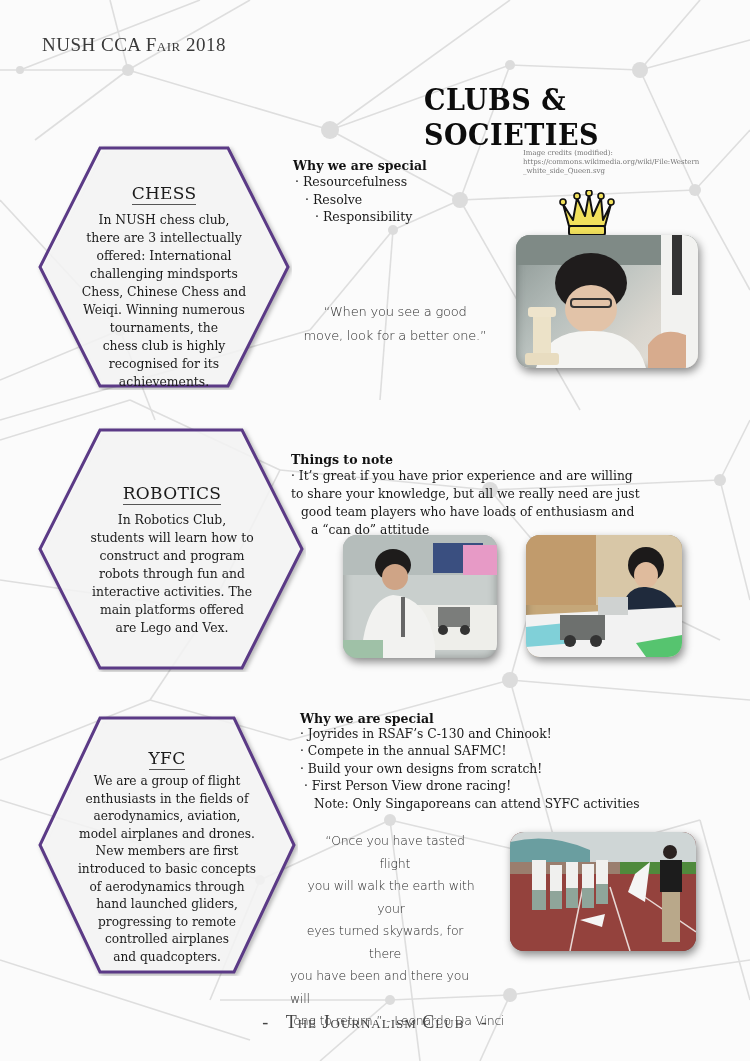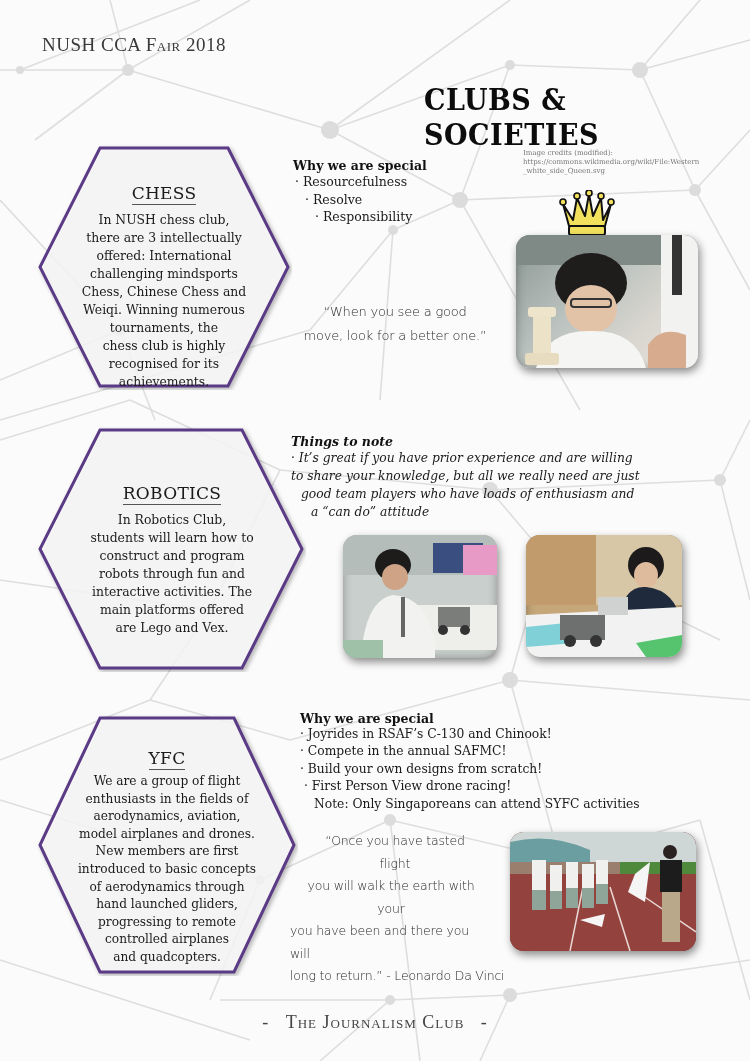--- a/index.html
+++ b/index.html
@@ -214,21 +214,21 @@
     <div>In Robotics Club,</div>
     <div>students will learn how to</div>
     <div>construct and program</div>
     <div>robots through fun and</div>
     <div>interactive activities. The</div>
     <div>main platforms offered</div>
     <div>are Lego and Vex.</div>
   </div>
 </div>
 
-<div class="abs" style="left:291px;top:434px;width:420px;font-style:italic;">
+<div class="abs" style="left:291px;top:452px;width:420px;">
   <div class="section-head">Things to note</div>
   <div class="bullets" style="font-size:12.3px;line-height:18px;">
     <div>· It’s great if you have prior experience and are willing</div>
     <div>to share your knowledge, but all we really need are just</div>
     <div style="margin-left:10px;">good team players who have loads of enthusiasm and</div>
     <div style="margin-left:20px;">a “can do” attitude</div>
   </div>
 </div>
 
 <div class="photo" style="left:343px;top:535px;width:154px;height:123px;background:#c9cfcd;">
@@ -292,20 +292,21 @@
     <div>· Compete in the annual SAFMC!</div>
     <div>· Build your own designs from scratch!</div>
     <div style="margin-left:4px;">· First Person View drone racing!</div>
     <div style="margin-left:14px;">Note: Only Singaporeans can attend SYFC activities</div>
   </div>
 </div>
 
 <div class="abs quote" style="left:290px;top:830px;width:190px;line-height:22.5px;font-size:12.5px;">
   <div style="padding-left:20px;">“Once you have tasted flight</div>
   <div style="padding-left:12px;">you will walk the earth with your</div>
+  <div>eyes turned skywards, for there</div>
   <div style="text-align:left;">you have been and there you will</div>
   <div style="text-align:left;white-space:nowrap;">long to return.” - Leonardo Da Vinci</div>
 </div>
 
 <div class="photo" style="left:510px;top:832px;width:186px;height:119px;background:#8c3f3b;">
   <svg width="186" height="119" viewBox="0 0 186 119">
     <rect x="0" y="0" width="186" height="30" fill="#cfd6d6"></rect>
     <path d="M0 10 Q40 0 80 18 L80 30 L0 30 Z" fill="#6a9ea0"></path>
     <rect x="110" y="30" width="76" height="35" fill="#4f8a3c"></rect>
     <rect x="0" y="30" width="110" height="12" fill="#9a7e6e"></rect>

